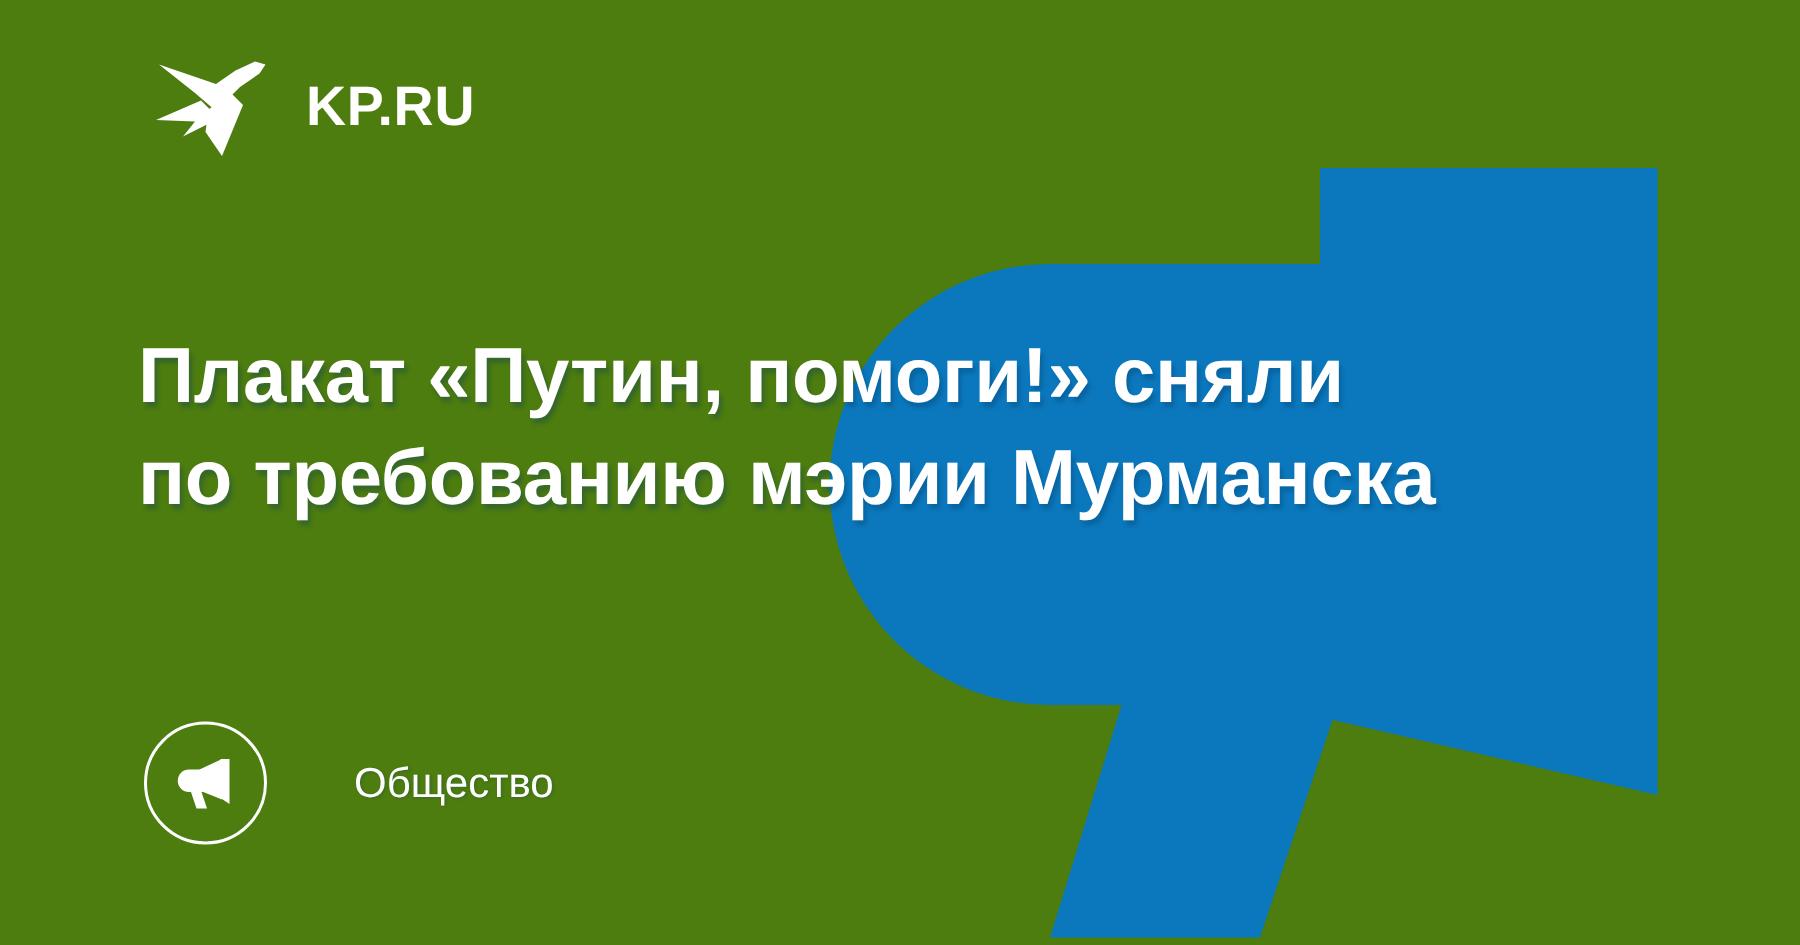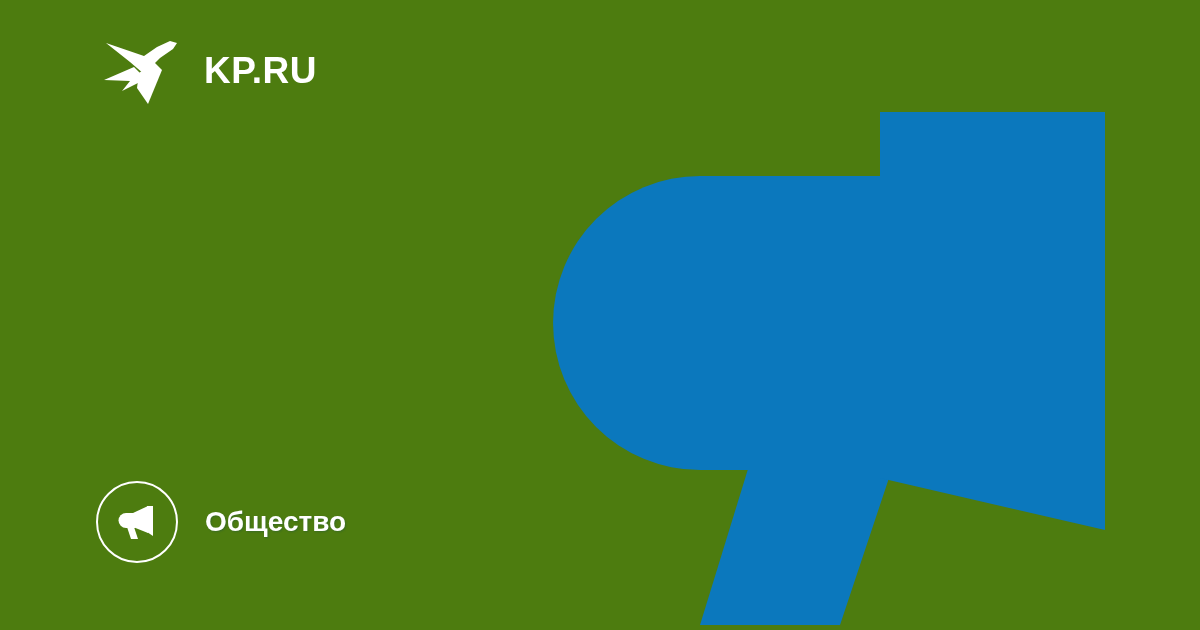--- a/index.html
+++ b/index.html
@@ -106,25 +106,26 @@
     flex: 0 0 auto;
   }
   .category-icon svg {
     display: block;
     width: 40px;
     height: 40px;
   }
   .category-label {
     color: #ffffff;
     font-size: 28px;
-    font-weight: 700;
+    font-weight: 400;
     line-height: 1;
     white-space: nowrap;
     text-shadow: 1px 1px 2px rgba(0, 58, 100, 0.25);
     font-family: "Liberation Sans", "DejaVu Sans", sans-serif;
+    margin-left: 31px;
   }
 </style>
 </head>
 <body>
 
 <div class="card">
 
   <div class="watermark">
     <svg viewBox="0 0 1200 630" xmlns="http://www.w3.org/2000/svg" aria-hidden="true">
       <g fill="#0b78bd">
@@ -148,20 +149,24 @@
 
           <path d="M 0 46 L 30 33 L 42 45 L 18 57 L 26 47 Z"></path>
 
           <path d="M 35 39 L 50 28 L 58 36 L 44 70 L 33 54 Z"></path>
         </g>
       </svg>
     </span>
     <span class="brand-name">KP.RU</span>
   </div>
 
+  <div class="headline">
+    <span class="headline-line">Плакат «Путин, помоги!» сняли</span>
+    <span class="headline-line">по требованию мэрии Мурманска</span>
+  </div>
 
   <div class="category">
     <span class="category-icon">
       <svg viewBox="0 0 40 40" xmlns="http://www.w3.org/2000/svg" aria-hidden="true">
         <g fill="#ffffff">
 
           <path d="M 30 4 L 36 4 L 36 34 L 30 30 Z"></path>
           <path d="M 16 11 L 31 4 L 31 31 L 16 25 Z"></path>
 
           <path d="M 9 11 L 18 11 L 18 26 L 9 26 A 7.5 7.5 0 0 1 9 11 Z"></path>

